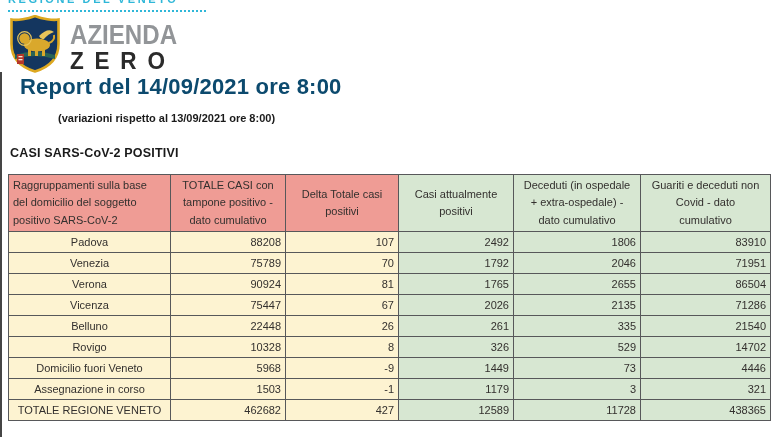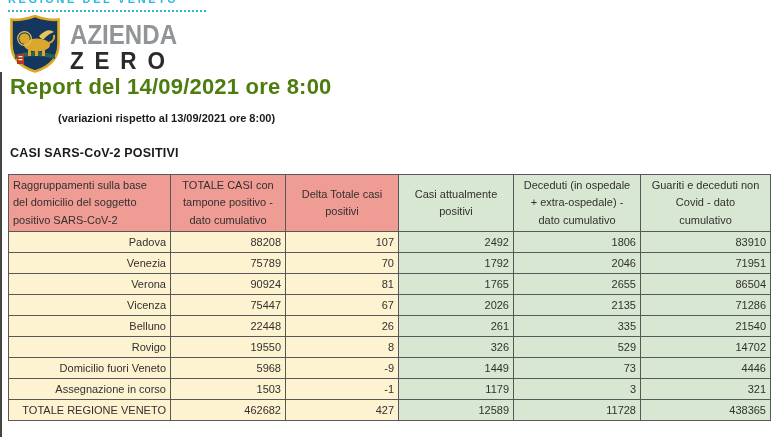--- a/index.html
+++ b/index.html
@@ -25,22 +25,22 @@
     transform:scaleX(0.86);transform-origin:left center;letter-spacing:0px;
   }
   .zero{
     font-size:23px;font-weight:bold;color:#2b2b2b;letter-spacing:11px;
     line-height:1.05;transform:scaleX(0.98);transform-origin:left center;
   }
   
   .edge-line{position:absolute;left:0;top:72px;width:2px;height:365px;background:#454545;}
   
   .report-title{
-    position:absolute;left:10px;top:74px;
-    font-size:22px;font-weight:bold;color:#4d7c0f;letter-spacing:0.2px;
+    position:absolute;left:20px;top:74px;
+    font-size:22px;font-weight:bold;color:#0c4a6e;letter-spacing:0.2px;
   }
   .report-subtitle{
     position:absolute;left:10px;top:112px;
     font-size:11px;font-weight:bold;color:#1a1a1a;padding-left:48px;
   }
   .section-title{
     position:absolute;left:10px;top:146px;
     font-size:12.5px;font-weight:bold;color:#1a1a1a;letter-spacing:0.2px;
   }
   
@@ -54,21 +54,21 @@
   }
   table.covid th{
     font-weight:normal;height:52px;text-align:center;line-height:1.55;
     padding:2px 8px;
   }
   table.covid th.first{text-align:left;padding-left:4px;}
   th.red{background:#ef9c95;}
   th.green{background:#d7e7d2;}
   td.yellow{background:#fdf3d1;}
   td.green{background:#d7e7d2;}
-  td.name{text-align:right;padding-left:6px;margin-left:24px;}
+  td.name{text-align:center;padding-left:6px;margin-left:24px;}
   td.num{text-align:right;margin-left:20px;}
   table.covid tbody tr{height:21px;}
 </style>
 </head>
 <body>
 
 <div class="region-text">REGIONE DEL VENETO</div>
 <div class="dotted-line"></div>
 
 <div class="logo">
@@ -156,21 +156,21 @@
       <tr>
         <td class="yellow name">Belluno</td>
         <td class="yellow num">22448</td>
         <td class="yellow num">26</td>
         <td class="green num">261</td>
         <td class="green num">335</td>
         <td class="green num">21540</td>
       </tr>
       <tr>
         <td class="yellow name">Rovigo</td>
-        <td class="yellow num">19550</td>
+        <td class="yellow num">10328</td>
         <td class="yellow num">8</td>
         <td class="green num">326</td>
         <td class="green num">529</td>
         <td class="green num">14702</td>
       </tr>
       <tr>
         <td class="yellow name">Domicilio fuori Veneto</td>
         <td class="yellow num">5968</td>
         <td class="yellow num">-9</td>
         <td class="green num">1449</td>

